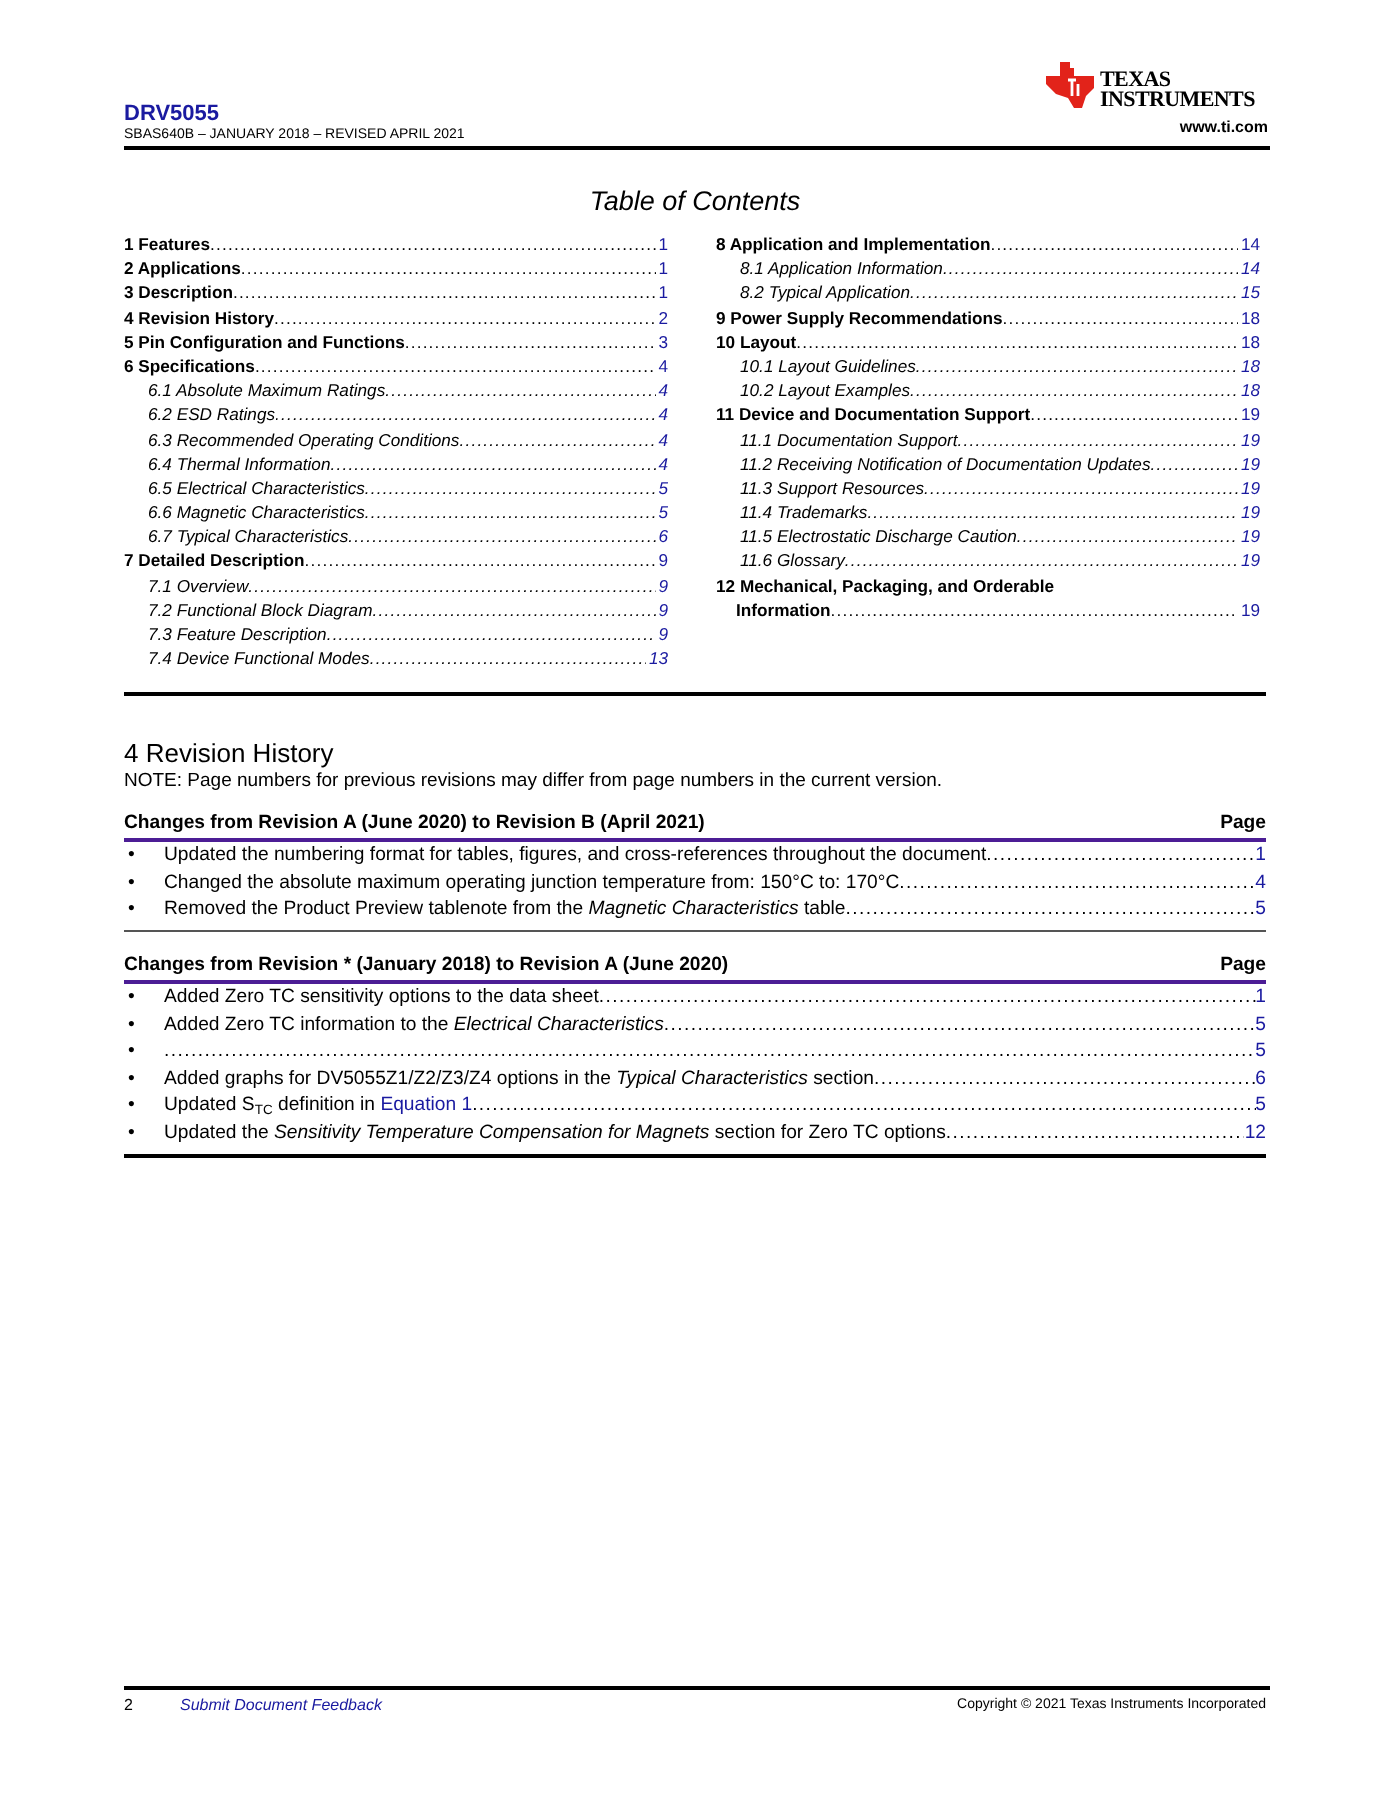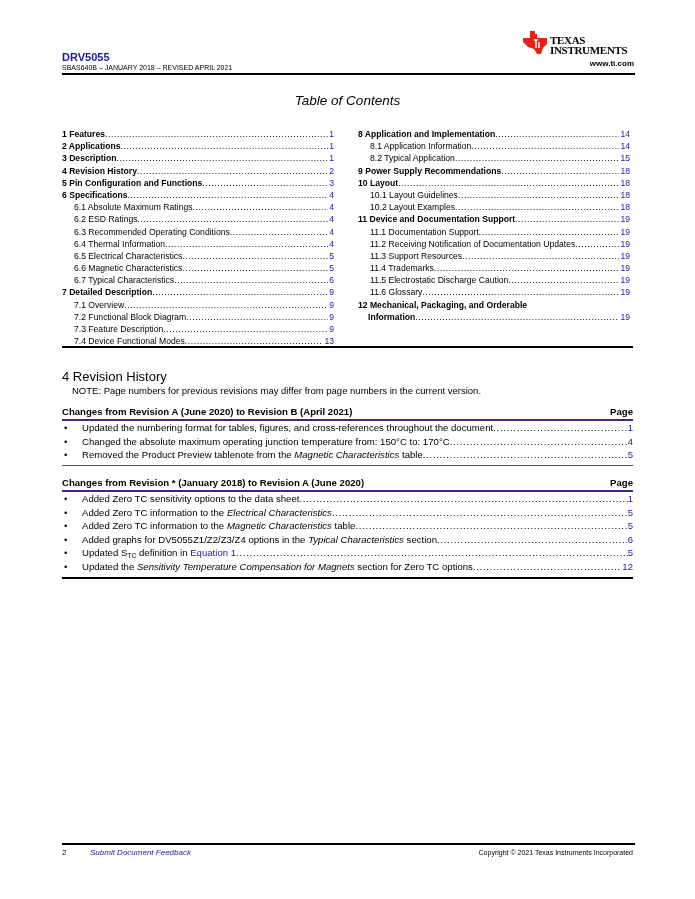--- a/index.html
+++ b/index.html
@@ -6,33 +6,33 @@
   body { width: 695px; height: 899px; position: relative; font-family: "Liberation Sans", sans-serif; color: #000; overflow: hidden; }
   a, .link { color: #1a1aa0; text-decoration: none; }
   .hdr-title { position: absolute; left: 62px; top: 51px; font-size: 11px; font-weight: bold; color: #1a1aa0; }
   .hdr-sub { position: absolute; left: 62px; top: 64px; font-size: 7px; color: #000; }
   .hdr-www { position: absolute; right: 61px; top: 59px; font-size: 8px; font-weight: bold; color: #000; }
   .hdr-rule { position: absolute; left: 62px; right: 60px; top: 73px; height: 2px; background: #000; }
   .logo { position: absolute; left: 522px; top: 30px; width: 115px; height: 30px; }
   .logo svg { position: absolute; left: 0; top: 0; }
   .logo-text { position: absolute; left: 28px; top: 5px; font-family: "Liberation Serif", serif; font-weight: bold; font-size: 11px; line-height: 10px; letter-spacing: -0.3px; color: #000; }
   .toc-title { position: absolute; left: 0; width: 695px; top: 93px; text-align: center; font-size: 13.5px; font-style: italic; }
-  .toc-col { position: absolute; top: 116px; width: 272px; margin-top: 12px; }
+  .toc-col { position: absolute; top: 116px; width: 272px; }
   .toc-col.left { left: 62px; }
   .toc-col.right { left: 358px; width: 272px; }
   .toc-row { display: flex; align-items: baseline; font-size: 8.6px; height: 12.2px; line-height: 12.2px; white-space: nowrap; overflow: hidden; }
-  .toc-row.sub { padding-left: 12px; }
+  .toc-row.sub { padding-left: 12px; font-style: italic; }
   .toc-row.bold .lbl { font-weight: bold; }
   .toc-row.cont { padding-left: 10px; }
   .toc-row .dots { flex: 1; overflow: hidden; }
   .toc-row .dots::after { content: "................................................................................................................................................................................................"; letter-spacing: 0.6px; }
   .toc-row .pg { color: #1a1aa0; padding-left: 1px; }
   .rule-thick { position: absolute; left: 62px; right: 62px; height: 2px; background: #000; }
   .sec-title { position: absolute; left: 62px; top: 369px; font-size: 13px; }
-  .note { position: absolute; left: 62px; top: 385px; font-size: 9.5px; margin-left: 10px; }
+  .note { position: absolute; left: 62px; top: 385px; font-size: 9.5px; }
   .chg-block { position: absolute; left: 62px; right: 62px; }
   .chg-head { display: flex; justify-content: space-between; font-size: 9.6px; font-weight: bold; height: 14px; line-height: 14px; border-bottom: 2px solid #4c1d95; }
   .chg-row { display: flex; align-items: baseline; font-size: 9.6px; height: 13.6px; line-height: 13.6px; white-space: nowrap; overflow: hidden; }
   .chg-row .bul { width: 18px; flex: none; padding-left: 2px; }
   .chg-row .dots { flex: 1; overflow: hidden; }
   .chg-row .dots::after { content: "........................................................................................................................................................................................................................"; letter-spacing: 0.7px; }
   .chg-row .pg { color: #1a1aa0; }
   .chg-end { height: 1px; background: #555; margin-top: 3px; }
   .chg-end.thick { height: 2px; background: #000; }
   i { font-style: italic; }
@@ -282,21 +282,20 @@
         <span class="pg">1</span>
       </div>
       <div class="chg-row">
         <span class="bul">•</span>
         <span><span>Added Zero TC information to the </span><i>Electrical Characteristics</i><span> </span></span>
         <span class="dots"></span>
         <span class="pg">5</span>
       </div>
       <div class="chg-row">
         <span class="bul">•</span>
-        <span><span>Added Zero TC information to the </span><i>Magnetic Characteristics</i><span> table</span></span>
         <span class="dots"></span>
         <span class="pg">5</span>
       </div>
       <div class="chg-row">
         <span class="bul">•</span>
         <span><span>Added graphs for DV5055Z1/Z2/Z3/Z4 options in the </span><i>Typical Characteristics</i><span> section</span></span>
         <span class="dots"></span>
         <span class="pg">6</span>
       </div>
       <div class="chg-row">

